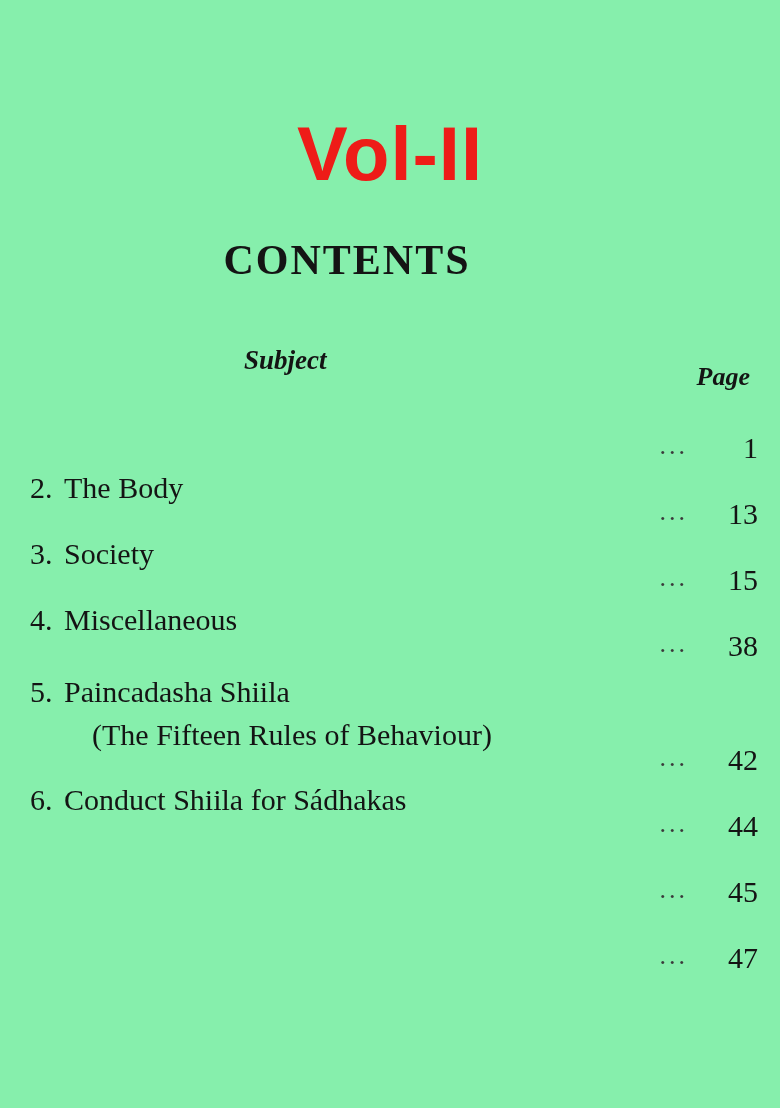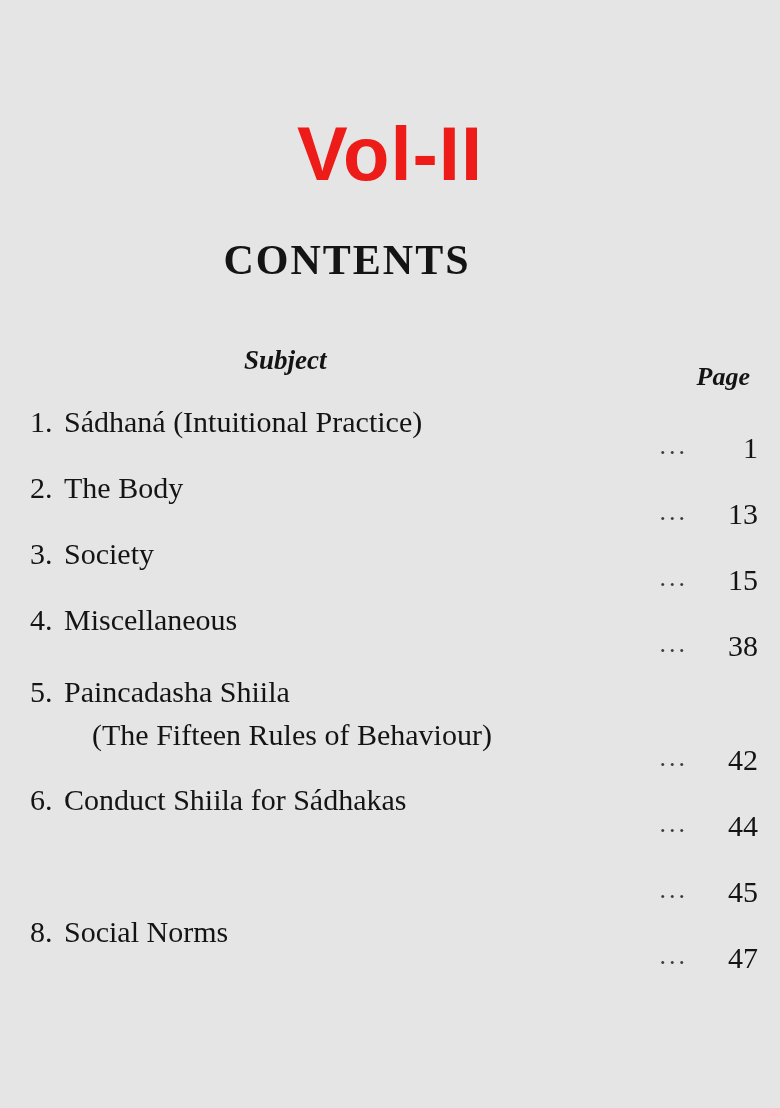--- a/index.html
+++ b/index.html
@@ -14,21 +14,21 @@
     font-family: "Liberation Serif", "DejaVu Serif", serif;
     color: #1a1a1a;
     overflow: hidden;
   }
 
   .page {
     position: absolute;
     top: 0; left: 0;
     width: 780px;
     height: 1108px;
-    background: #e5e5e5;
+    background: #86efac;
   }
 
   .vol-title {
     position: absolute;
     top: 116px;
     left: 0;
     width: 780px;
     text-align: center;
     font-family: "Liberation Sans", "DejaVu Sans", sans-serif;
     font-size: 76px;
@@ -155,23 +155,20 @@
   <div class="toc">
 
     <div class="head-row">
       <div class="head-subject">Subject</div>
       <div class="head-page">Page</div>
     </div>
 
     <div class="rows">
 
       <div class="row">
-        <div class="row-main">
-          <span class="num">1.</span><span class="label">Sádhaná (Intuitional Practice)</span>
-        </div>
         <span class="dots">...</span>
         <span class="pageno">1</span>
       </div>
 
       <div class="row">
         <div class="row-main">
           <span class="num">2.</span><span class="label">The Body</span>
         </div>
         <span class="dots">...</span>
         <span class="pageno">13</span>
@@ -208,22 +205,19 @@
         <span class="dots">...</span>
         <span class="pageno">44</span>
       </div>
 
       <div class="row">
         <span class="dots">...</span>
         <span class="pageno">45</span>
       </div>
 
       <div class="row">
-        <div class="row-main">
-          <span class="num">8.</span><span class="label">Social Norms</span>
-        </div>
         <span class="dots">...</span>
         <span class="pageno">47</span>
       </div>
 
     </div>
   </div>
 </div>
 
 </body></html>

